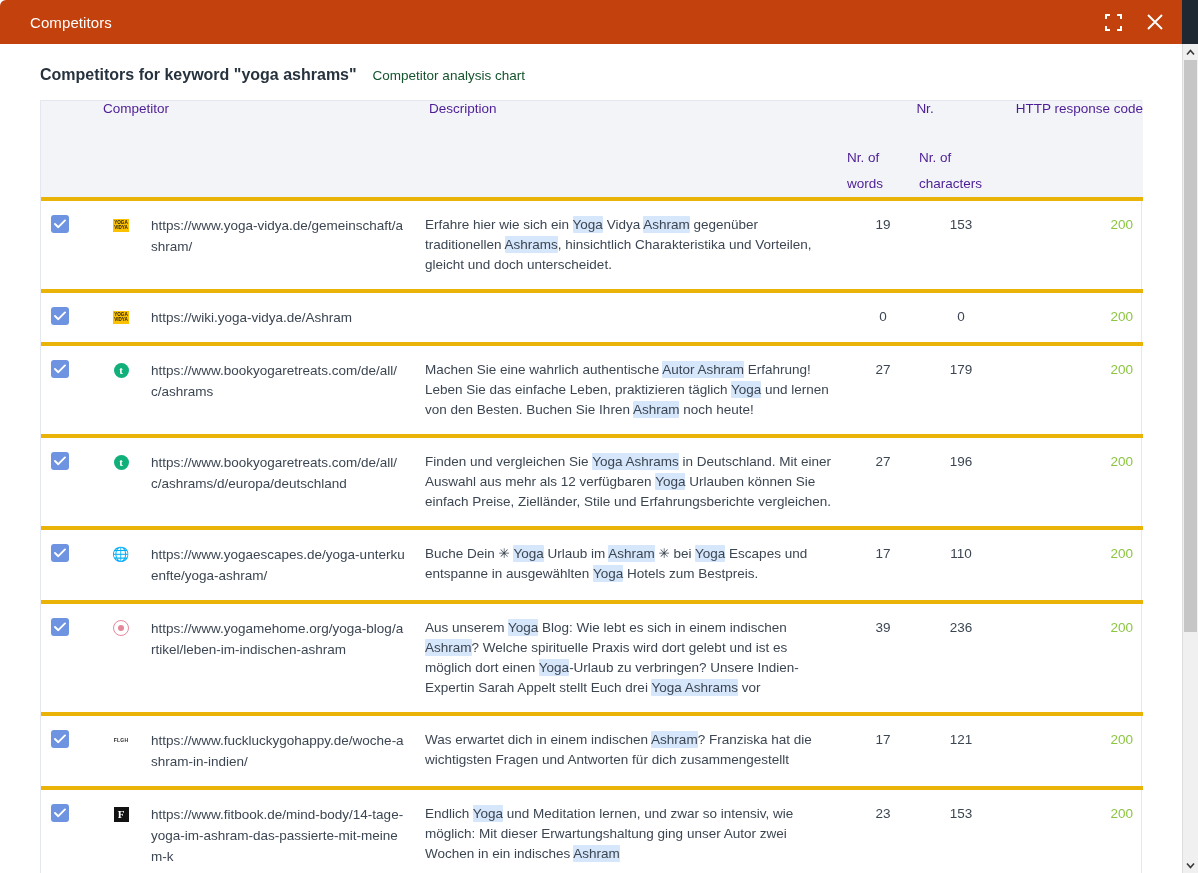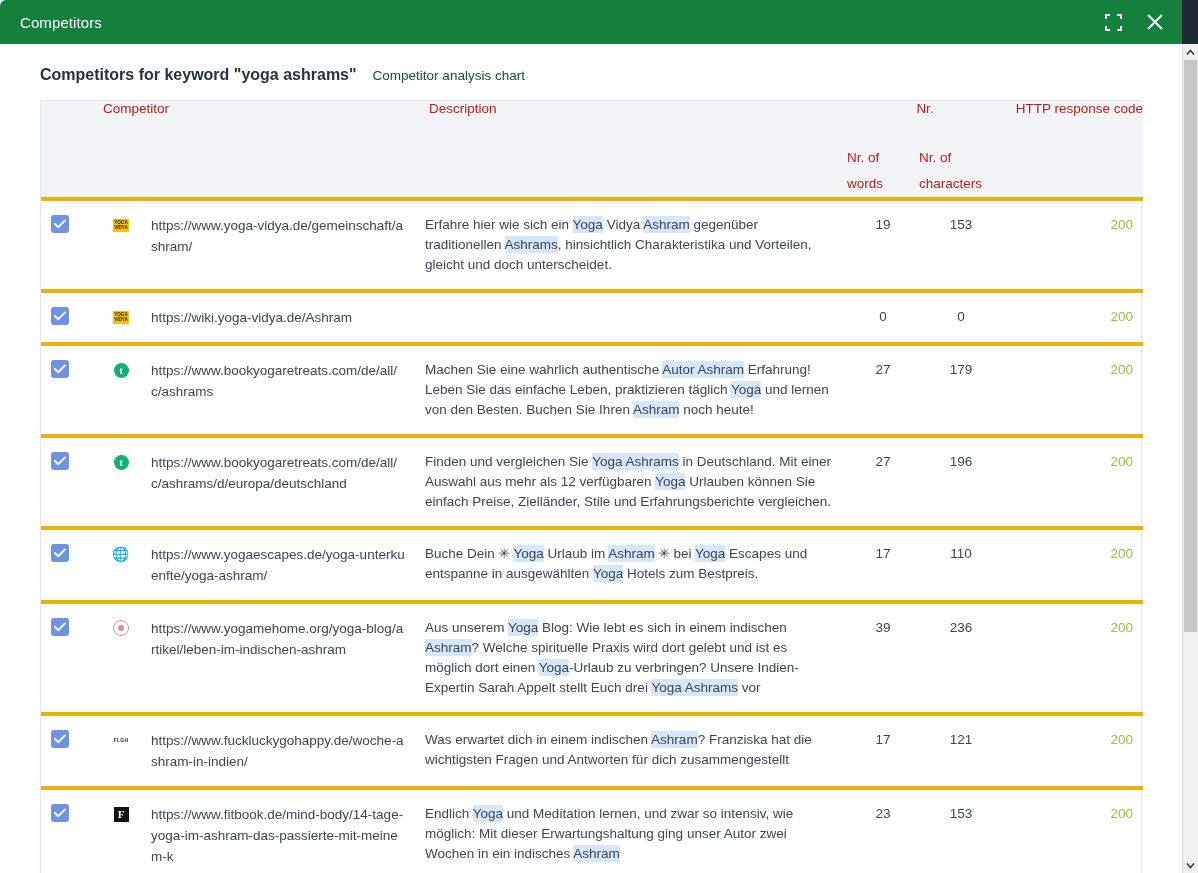--- a/index.html
+++ b/index.html
@@ -14,24 +14,24 @@
     position: relative;
     width: 1198px; height: 873px;
     background: #ffffff;
     overflow: hidden;
   }
 
   
   .modal-header {
     position: absolute; top: 0; left: 0;
     width: 1182px; height: 44px;
-    background: #15803d;
+    background: #c2410c;
     border-top-left-radius: 6px;
     display: flex; align-items: center;
-    padding: 0 14px 0 20px;
+    padding: 0 14px 0 30px;
   }
   .modal-title {
     color: #ffffff;
     font-size: 15px;
     letter-spacing: .1px;
     flex: 1;
   }
   .hdr-actions { display: flex; align-items: center; gap: 16px; }
   .hdr-btn {
     width: 26px; height: 26px;
@@ -78,21 +78,21 @@
     background: #ffffff;
   }
   table.comp {
     width: 100%;
     border-collapse: collapse;
     table-layout: fixed;
   }
   table.comp thead tr { background: #f2f4f8; }
   table.comp thead th {
     font-weight: normal;
-    color: #b91c1c;
+    color: #4c1d95;
     font-size: 13.5px;
     vertical-align: top;
     padding: 0;
   }
   th.col-check { width: 62px; }
   th.col-comp  { width: 312px; }
   th.col-desc  { width: 432px; }
   th.col-words { width: 72px; }
   th.col-chars { width: 84px; }
 

